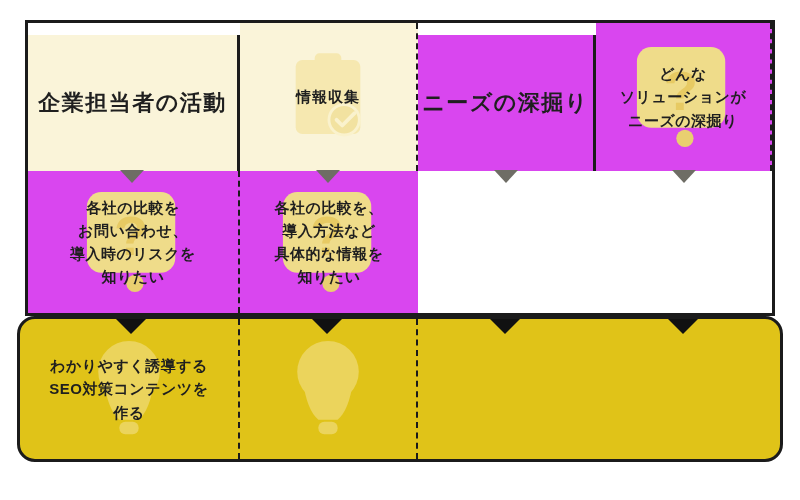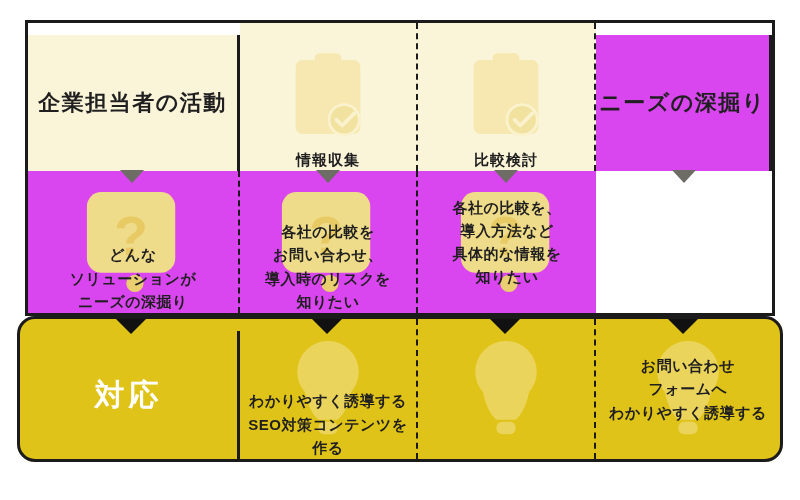--- a/index.html
+++ b/index.html
@@ -12,21 +12,21 @@
     border:3px solid #1b1b1b; box-sizing:border-box;
     display:grid; grid-template-columns:212px 178px 178px 1fr; grid-template-rows:148px 1fr;
   }
   .cell {
     position:relative; display:flex; align-items:center; justify-content:center;
     text-align:center; box-sizing:border-box; overflow:visible;
   }
   .r1 { background:#faf4d9; }
   .r2 { background:#d946ef; }
   .csolid { border-right:3px solid #1b1b1b;margin-top:12px; }
-  .cdash  { border-right:2px dashed #1b1b1b;align-items:flex-end; }
+  .cdash  { border-right:2px dashed #1b1b1b; }
 
   
   .gold {
     position:absolute; left:17px; top:316px; width:766px; height:146px;
     background:#e0c318; border:3px solid #1b1b1b; border-radius:18px;
     box-sizing:border-box; display:grid; grid-template-columns:220px 178px 178px 1fr;
     overflow:hidden;
   }
   .gold .cell { background:transparent; }
 
@@ -70,31 +70,20 @@
       <span class="icon">
         <svg width="76" height="88" viewBox="0 0 80 92">
           <rect x="26" y="0" width="28" height="16" rx="5" fill="#f6e8b0"></rect>
           <rect x="6" y="7" width="68" height="78" rx="7" fill="#f6e8b0"></rect>
           <circle cx="57" cy="70" r="16" fill="#f2e2a0" stroke="#faf2cd" stroke-width="3"></circle>
           <path d="M49 70 l6 6 l13 -13" fill="none" stroke="#faf2cd" stroke-width="4" stroke-linecap="round" stroke-linejoin="round"></path>
         </svg>
       </span>
       <div class="txt h-small">情報収集</div>
     </div>
-    <div class="cell r1 cdash">
-      <span class="icon">
-        <svg width="76" height="88" viewBox="0 0 80 92">
-          <rect x="26" y="0" width="28" height="16" rx="5" fill="#f6e8b0"></rect>
-          <rect x="6" y="7" width="68" height="78" rx="7" fill="#f6e8b0"></rect>
-          <circle cx="57" cy="70" r="16" fill="#f2e2a0" stroke="#faf2cd" stroke-width="3"></circle>
-          <path d="M49 70 l6 6 l13 -13" fill="none" stroke="#faf2cd" stroke-width="4" stroke-linecap="round" stroke-linejoin="round"></path>
-        </svg>
-      </span>
-      <div class="txt h-small">比較検討</div>
-    </div>
 
     <div class="cell r2 csolid">
       <div class="txt h-big">ニーズの深掘り</div>
     </div>
     <div class="cell r2 cdash">
       <span class="icon">
         <svg width="96" height="104" viewBox="0 0 100 108">
           <rect x="2" y="2" width="92" height="84" rx="15" fill="#efdc8a"></rect>
           <text x="48" y="68" font-size="58" font-weight="bold" fill="#e7ca63" text-anchor="middle" font-family="Liberation Sans, sans-serif">?</text>
           <circle cx="52" cy="97" r="9" fill="#e9cf70"></circle>
@@ -131,23 +120,20 @@
 知りたい</div>
     </div>
 
     <div class="tri-gray tg1"></div>
     <div class="tri-gray tg2"></div>
     <div class="tri-gray tg3"></div>
     <div class="tri-gray tg4"></div>
   </div>
 
   <div class="gold">
-    <div class="cell csolid">
-      <div class="txt response-label">対応</div>
-    </div>
     <div class="cell cdash">
       <span class="icon">
         <svg width="70" height="100" viewBox="0 0 72 104">
           <circle cx="36" cy="34" r="32" fill="#ebd45c"></circle>
           <path d="M10 44 Q14 74 26 84 L46 84 Q58 74 62 44 Z" fill="#ebd45c"></path>
           <rect x="26" y="86" width="20" height="13" rx="6" fill="#ebd45c"></rect>
         </svg>
       </span>
       <div class="txt body-txt">わかりやすく誘導する
 SEO対策コンテンツを
@@ -155,32 +141,20 @@
     </div>
     <div class="cell cdash">
       <span class="icon">
         <svg width="70" height="100" viewBox="0 0 72 104">
           <circle cx="36" cy="34" r="32" fill="#ebd45c"></circle>
           <path d="M10 44 Q14 74 26 84 L46 84 Q58 74 62 44 Z" fill="#ebd45c"></path>
           <rect x="26" y="86" width="20" height="13" rx="6" fill="#ebd45c"></rect>
         </svg>
       </span>
     </div>
-    <div class="cell">
-      <span class="icon">
-        <svg width="70" height="100" viewBox="0 0 72 104">
-          <circle cx="36" cy="34" r="32" fill="#ebd45c"></circle>
-          <path d="M10 44 Q14 74 26 84 L46 84 Q58 74 62 44 Z" fill="#ebd45c"></path>
-          <rect x="26" y="86" width="20" height="13" rx="6" fill="#ebd45c"></rect>
-        </svg>
-      </span>
-      <div class="txt body-txt">お問い合わせ
-フォームへ
-わかりやすく誘導する</div>
-    </div>
 
     <div class="tri-black tb1"></div>
     <div class="tri-black tb2"></div>
     <div class="tri-black tb3"></div>
     <div class="tri-black tb4"></div>
   </div>
 
 </div>
 
 </body></html>

